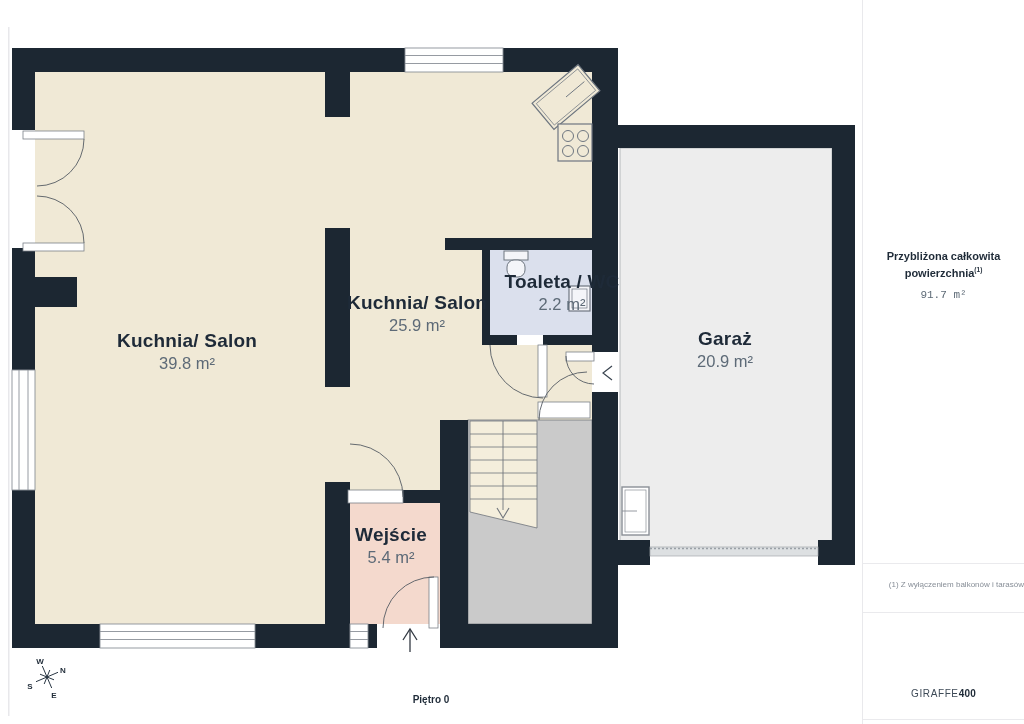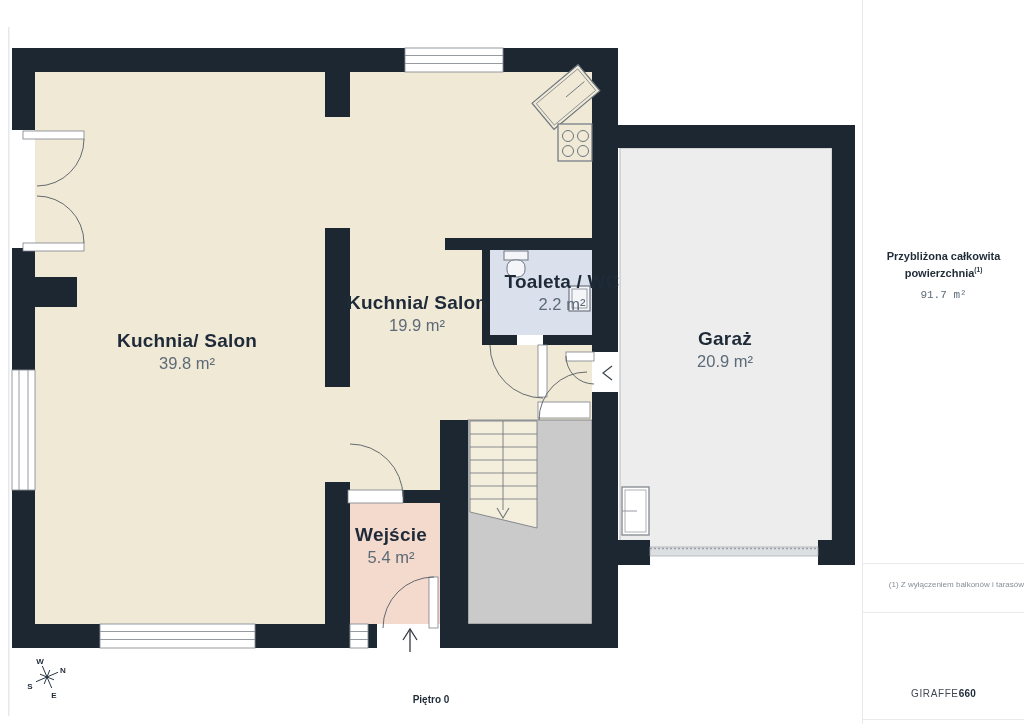--- a/index.html
+++ b/index.html
@@ -188,21 +188,21 @@
       <text x="54" y="698"><tspan>E</tspan></text>
     </g>
   </svg>
 
   <div class="room-label" style="left:187px;top:351px;">
     <div class="room-name">Kuchnia/ Salon</div>
     <div class="room-area">39.8 m²</div>
   </div>
   <div class="room-label" style="left:417px;top:313px;">
     <div class="room-name">Kuchnia/ Salon</div>
-    <div class="room-area">19.9 m²</div>
+    <div class="room-area">25.9 m²</div>
   </div>
   <div class="room-label" style="left:540px;top:292px;padding-left:44px;">
     <div class="room-name">Toaleta / WC</div>
     <div class="room-area">2.2 m²</div>
   </div>
   <div class="room-label" style="left:725px;top:349px;">
     <div class="room-name">Garaż</div>
     <div class="room-area">20.9 m²</div>
   </div>
   <div class="room-label" style="left:391px;top:545px;">
@@ -216,18 +216,18 @@
     <div class="total-block">
       <div class="total-title">
         <span>Przybliżona całkowita powierzchnia</span><sup>(1)</sup>
       </div>
       <div class="total-value">91.7 m²</div>
     </div>
     <div class="sb-divider" style="top:563px;"></div>
     <div class="footnote">(1) Z wyłączeniem balkonów i tarasów</div>
     <div class="sb-divider" style="top:612px;"></div>
     <div class="logo">
-      <span>GIRAFFE</span><b>660</b>
+      <span>GIRAFFE</span><b>400</b>
     </div>
     <div class="sb-divider" style="top:719px;"></div>
   </div>
 
 </div>
 
 </body></html>

